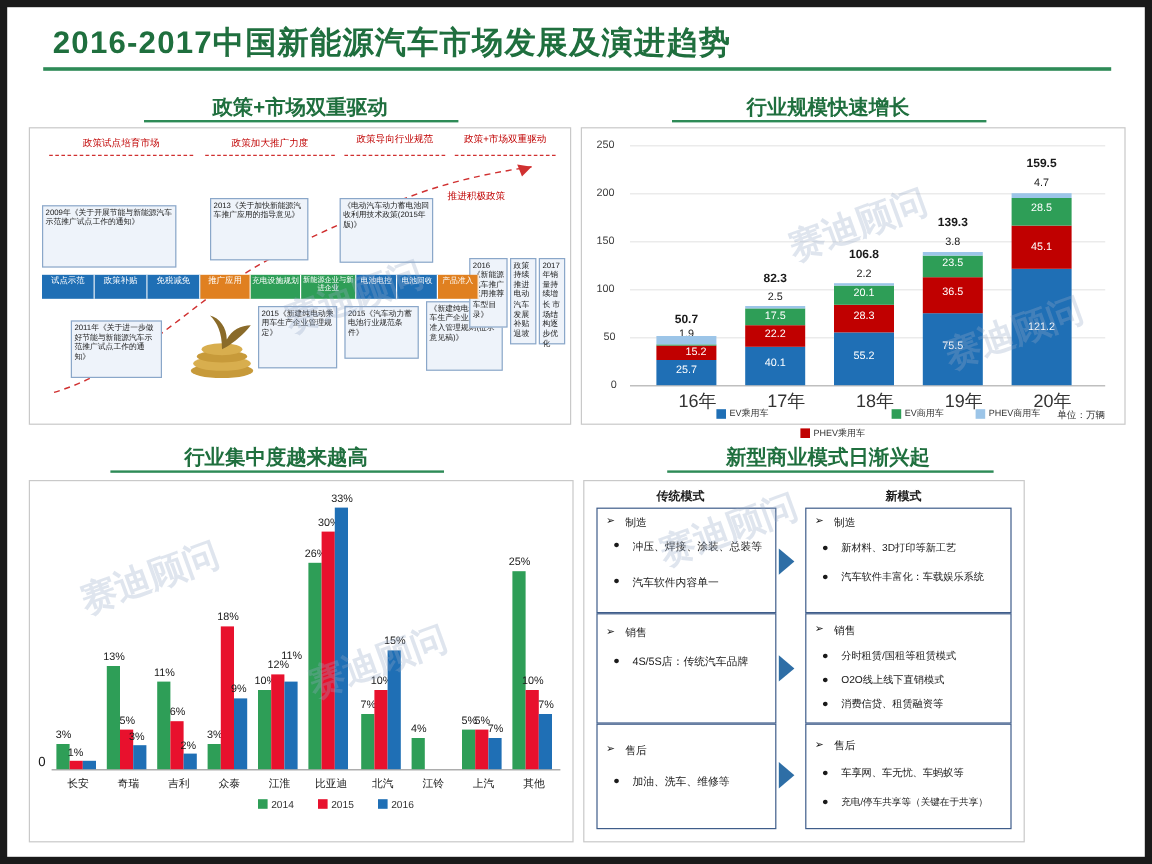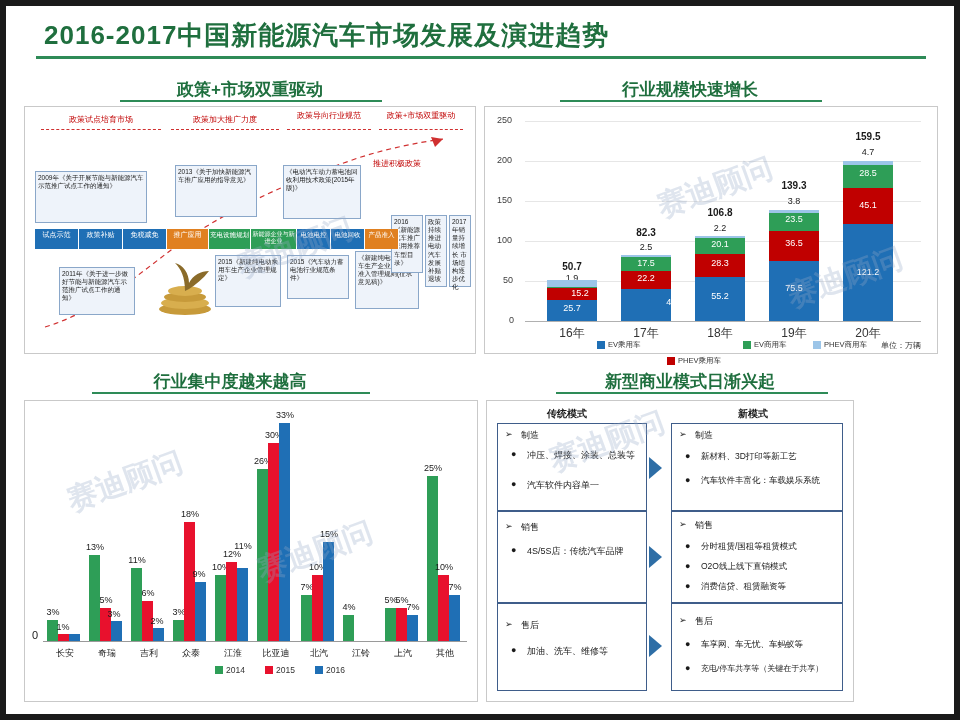--- a/index.html
+++ b/index.html
@@ -28,21 +28,21 @@
   .pol-bar.g{background:#2e9e57;}
   .pol-bar.o{background:#e08020;}
   .curve{position:absolute;}
 
   
   .axis-lbl{position:absolute;font-size:9px;color:#404040;}
   .bar{position:absolute;}
   .bar-val{position:absolute;font-size:9px;color:#ffffff;text-align:center;}
   .bar-val.dark{color:#1a1a1a;}
   .tot-val{position:absolute;font-size:10px;font-weight:bold;color:#1a1a1a;text-align:center;}
-  .x-lbl{position:absolute;font-size:12px;color:#333;text-align:center;}
+  .x-lbl{position:absolute;font-size:15px;color:#333;text-align:right;}
   .legend{position:absolute;font-size:7.5px;color:#333;display:flex;align-items:center;gap:3px;}
   .lg-sw{width:8px;height:8px;display:inline-block;}
   .unit{position:absolute;font-size:8px;color:#333;}
   .gridline{position:absolute;height:1px;background:#e6e6e6;}
 
   
   .cbar{position:absolute;}
   .cval{position:absolute;font-size:9px;color:#1a1a1a;text-align:center;}
   .cx{position:absolute;font-size:9px;color:#1a1a1a;text-align:center;}
 
@@ -151,21 +151,21 @@
     <div class="bar-val" style="left:62px;top:196px;width:50px;">25.7</div>
     <div class="bar" style="left:62px;top:181.2px;width:50px;height:12.2px;background:#C00000;"></div>
     <div class="bar-val" style="left:62px;top:181px;width:66px;text-align:center;">15.2</div>
     <div class="bar" style="left:62px;top:179.7px;width:50px;height:1.5px;background:#2E9E57;"></div>
     <div class="bar-val dark" style="left:62px;top:166px;width:50px;">1.9</div>
     <div class="bar" style="left:62px;top:173.4px;width:50px;height:6.3px;background:#9CC5E8;"></div>
     <div class="tot-val" style="left:57px;top:154px;width:60px;">50.7</div>
     <div class="x-lbl" style="left:62px;top:218px;width:50px;">16年</div>
 
     <div class="bar" style="left:136px;top:181.9px;width:50px;height:32.1px;background:#1F6FB5;"></div>
-    <div class="bar-val" style="left:136px;top:190px;width:50px;padding-left:29px;">40.1</div>
+    <div class="bar-val" style="left:136px;top:190px;width:50px;">40.1</div>
     <div class="bar" style="left:136px;top:164.1px;width:50px;height:17.8px;background:#C00000;"></div>
     <div class="bar-val" style="left:136px;top:166px;width:50px;">22.2</div>
     <div class="bar" style="left:136px;top:150.1px;width:50px;height:14px;background:#2E9E57;"></div>
     <div class="bar-val" style="left:136px;top:151px;width:50px;">17.5</div>
     <div class="bar" style="left:136px;top:148.1px;width:50px;height:2px;background:#9CC5E8;"></div>
     <div class="bar-val dark" style="left:136px;top:135px;width:50px;">2.5</div>
     <div class="tot-val" style="left:131px;top:120px;width:60px;">82.3</div>
     <div class="x-lbl" style="left:136px;top:218px;width:50px;">17年</div>
 
     <div class="bar" style="left:210px;top:169.8px;width:50px;height:44.2px;background:#1F6FB5;"></div>

